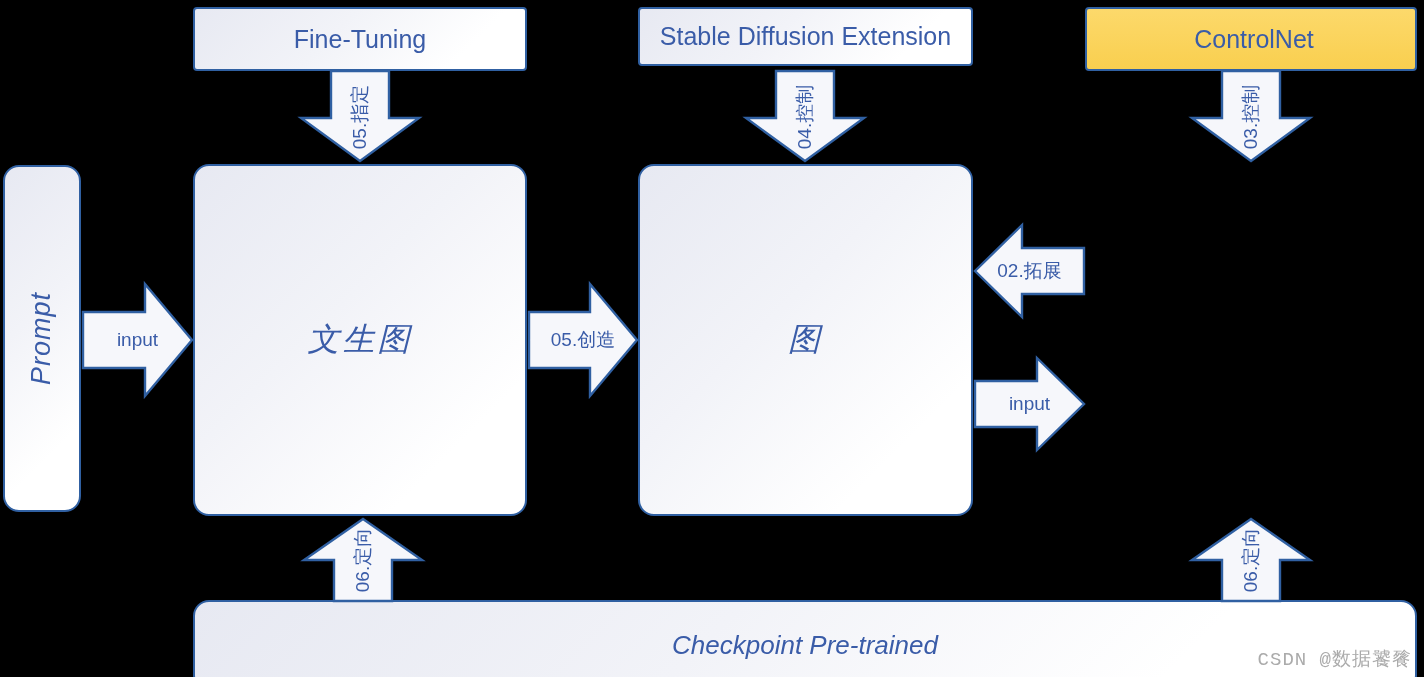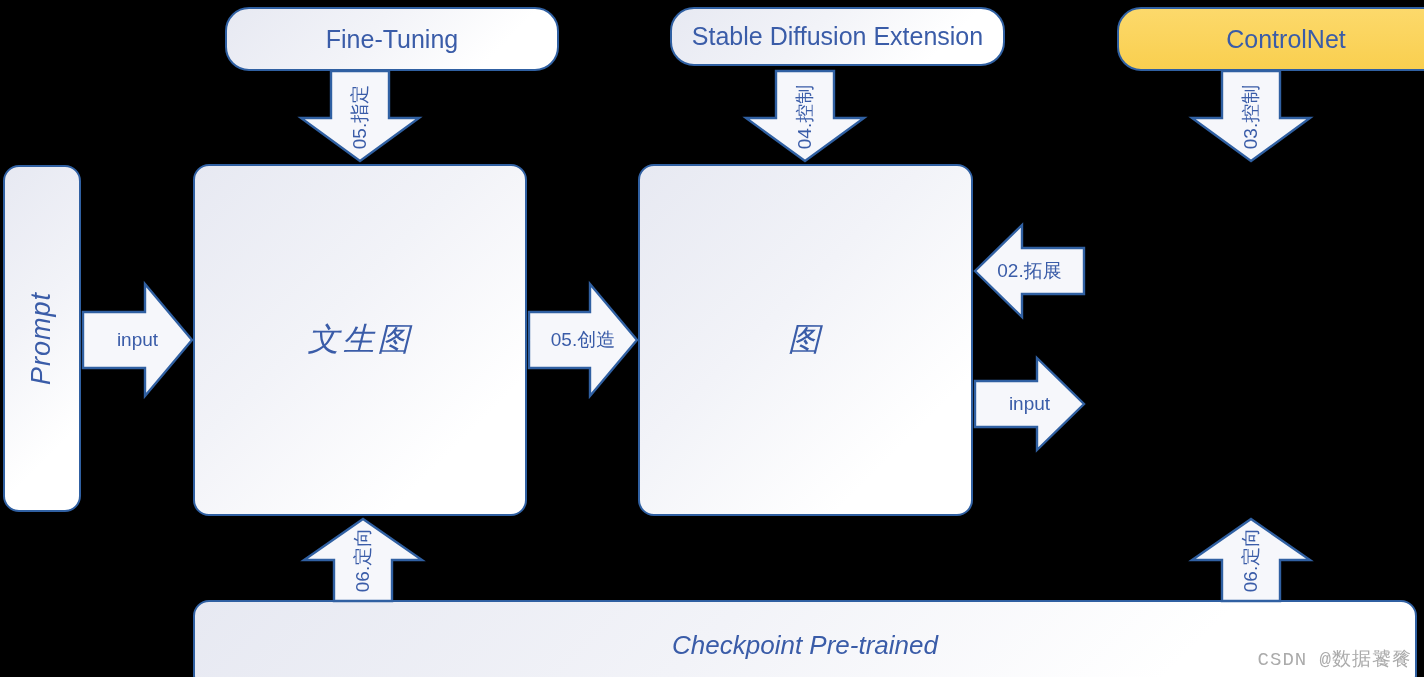--- a/index.html
+++ b/index.html
@@ -3,21 +3,21 @@
 <meta charset="utf-8">
 <style>
   html,body{margin:0;padding:0;background:#000;}
   body{width:1424px;height:677px;position:relative;overflow:hidden;
        font-family:"Liberation Sans","DejaVu Sans",sans-serif;}
   .canvas{position:absolute;left:0;top:0;width:1424px;height:677px;background:#000;}
 
   .box{position:absolute;box-sizing:border-box;border:2.5px solid #3060A2;
        background:linear-gradient(135deg,#E7E9F2 0%,#F2F3F8 42%,#FFFFFF 80%);
        display:flex;align-items:center;justify-content:center;}
-  .r12{border-radius:24px;margin-left:32px;}
+  .r12{border-radius:4px;}
   .r16{border-radius:16px;font-style:italic;}
   .yellow{background:linear-gradient(180deg,#FCD96B 0%,#F9CF4F 100%);padding-left:6px;}
 
   .boxlabel{color:#3A5CA8;white-space:nowrap;}
   .en{font-size:25px;}
   .cn{font-size:32px;letter-spacing:3px;}
   .vtext{transform:rotate(-90deg);white-space:nowrap;}
 
   .arrow{position:absolute;}
   .arrow svg{position:absolute;left:0;top:0;overflow:visible;display:block;}

